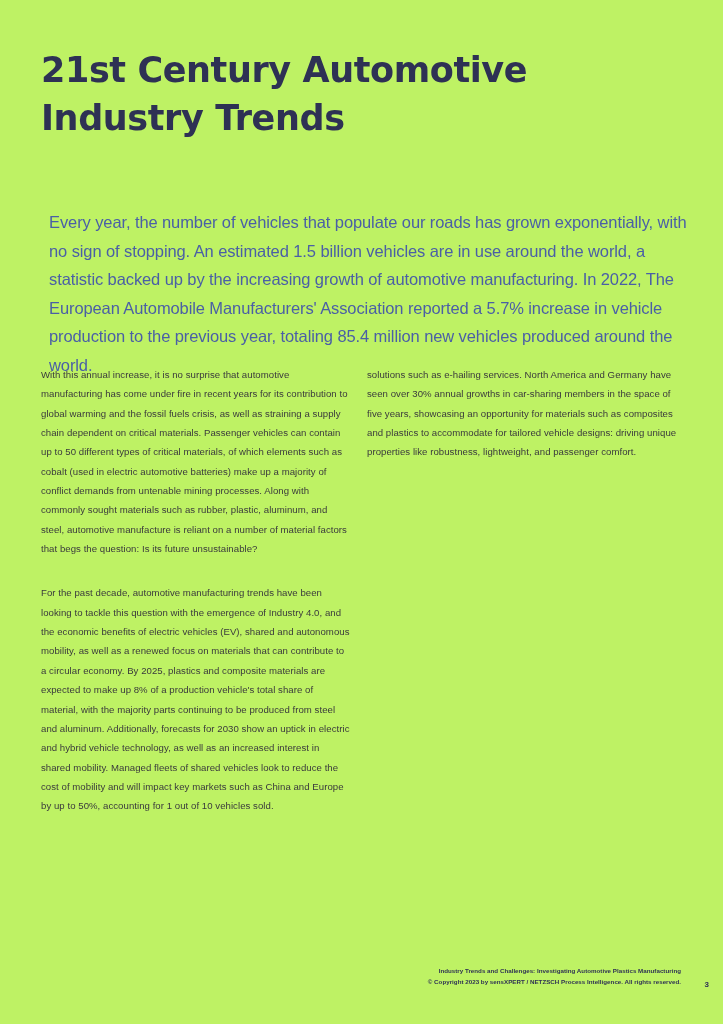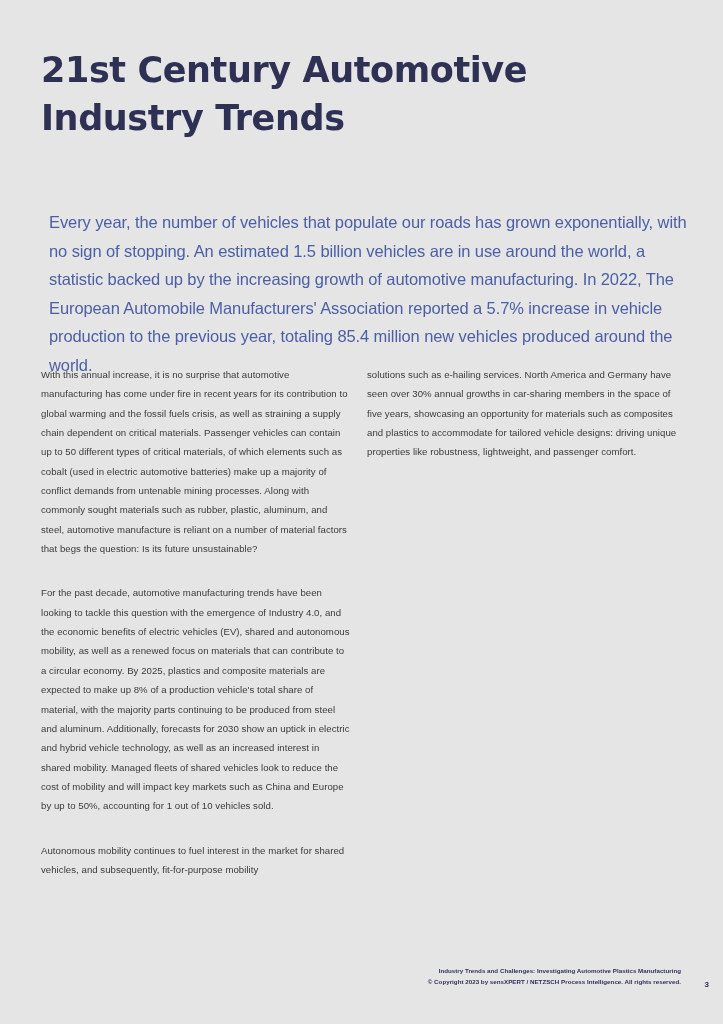--- a/index.html
+++ b/index.html
@@ -9,21 +9,21 @@
     background: #ffffff;
   }
   body {
     font-family: "Liberation Sans", sans-serif;
     -webkit-font-smoothing: antialiased;
   }
   .page {
     position: relative;
     width: 723px;
     height: 1024px;
-    background: #e5e5e5;
+    background: #bef264;
     overflow: hidden;
     box-sizing: border-box;
   }
 
   
   .title-block {
     position: absolute;
     left: 41px;
     top: 46px;
     width: 620px;
@@ -129,21 +129,20 @@
 Industry Trends</h1>
   </div>
 
   <p class="intro">Every year, the number of vehicles that populate our roads has grown exponentially, with no sign of stopping. An estimated 1.5 billion vehicles are in use around the world, a statistic backed up by the increasing growth of automotive manufacturing. In 2022, The European Automobile Manufacturers' Association reported a 5.7% increase in vehicle production to the previous year, totaling 85.4 million new vehicles produced around the world.</p>
 
   <div class="columns">
 
     <div class="col">
       <p>With this annual increase, it is no surprise that automotive manufacturing has come under fire in recent years for its contribution to global warming and the fossil fuels crisis, as well as straining a supply chain dependent on critical materials. Passenger vehicles can contain up to 50 different types of critical materials, of which elements such as cobalt (used in electric automotive batteries) make up a majority of conflict demands from untenable mining processes. Along with commonly sought materials such as rubber, plastic, aluminum, and steel, automotive manufacture is reliant on a number of material factors that begs the question: Is its future unsustainable?</p>
       <p>For the past decade, automotive manufacturing trends have been looking to tackle this question with the emergence of Industry 4.0, and the economic benefits of electric vehicles (EV), shared and autonomous mobility, as well as a renewed focus on materials that can contribute to a circular economy. By 2025, plastics and composite materials are expected to make up 8% of a production vehicle's total share of material, with the majority parts continuing to be produced from steel and aluminum. Additionally, forecasts for 2030 show an uptick in electric and hybrid vehicle technology, as well as an increased interest in shared mobility. Managed fleets of shared vehicles look to reduce the cost of mobility and will impact key markets such as China and Europe by up to 50%, accounting for 1 out of 10 vehicles sold.</p>
-      <p>Autonomous mobility continues to fuel interest in the market for shared vehicles, and subsequently, fit-for-purpose mobility</p>
     </div>
 
     <div class="col">
       <p>solutions such as e-hailing services. North America and Germany have seen over 30% annual growths in car-sharing members in the space of five years, showcasing an opportunity for materials such as composites and plastics to accommodate for tailored vehicle designs: driving unique properties like robustness, lightweight, and passenger comfort.</p>
     </div>
 
   </div>
 
   <div class="footer">
     <div class="footer-text">

